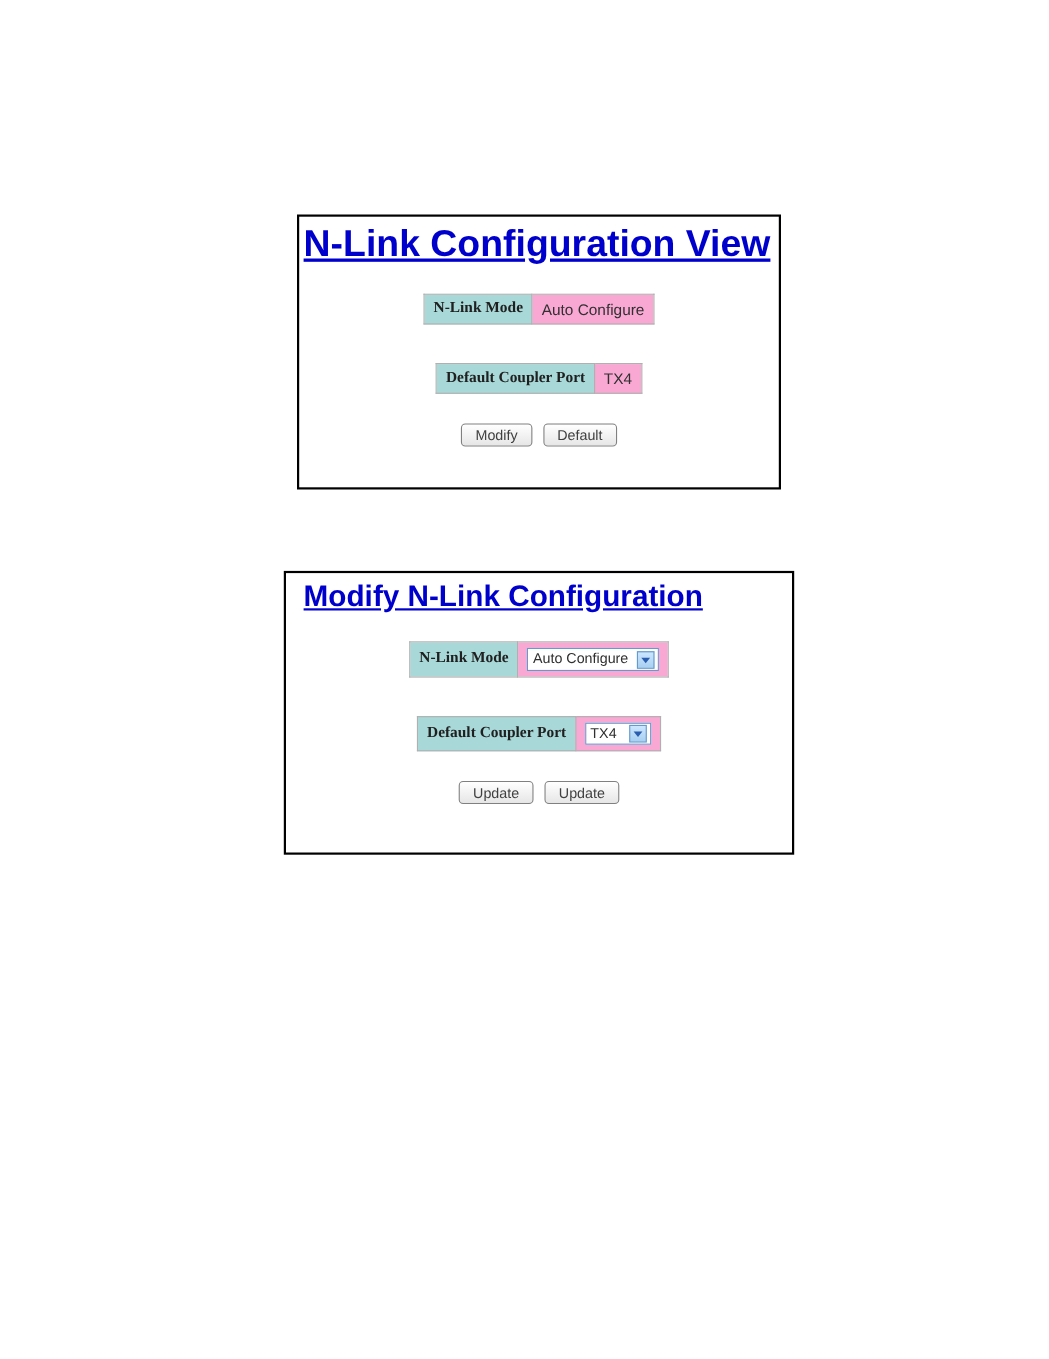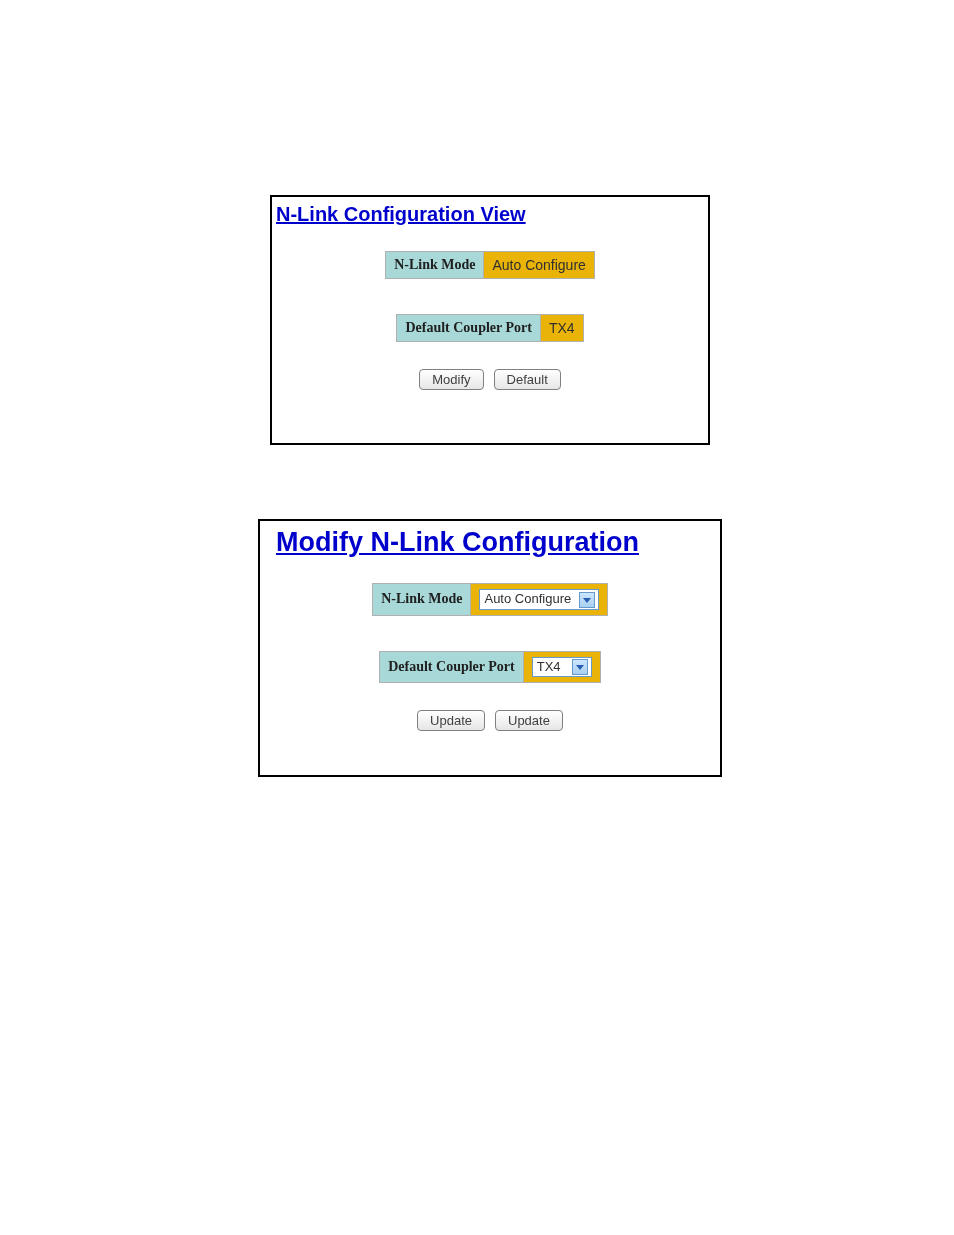--- a/index.html
+++ b/index.html
@@ -31,21 +31,21 @@
     }
     .title {
       color: #0000cc;
       font-family: Verdana, Arial, sans-serif;
       font-weight: bold;
       text-decoration: underline;
       margin: 6px 0 0 4px;
       letter-spacing: 0px;
     }
     .title-view {
-      font-size: 20px;
+      font-size: 34px;
       text-decoration: underline;
     }
     .title-modify {
       font-size: 27px;
       margin-left: 16px;
     }
     .field-table {
       border-collapse: collapse;
       margin: 0 auto;
     }
@@ -55,21 +55,21 @@
       font-size: 14px;
       vertical-align: middle;
     }
     .cell-label {
       background: #a8d8d8;
       color: #202020;
       font-weight: bold;
       font-family: "Times New Roman", Times, serif;
     }
     .cell-value {
-      background: #eab308;
+      background: #f9a8d4;
       color: #303030;
       font-family: Arial, sans-serif;
       font-size: 13px;
     }
     .row1-view {
       margin-top: 25px;
     }
     .row2-view {
       margin-top: 35px;
     }

